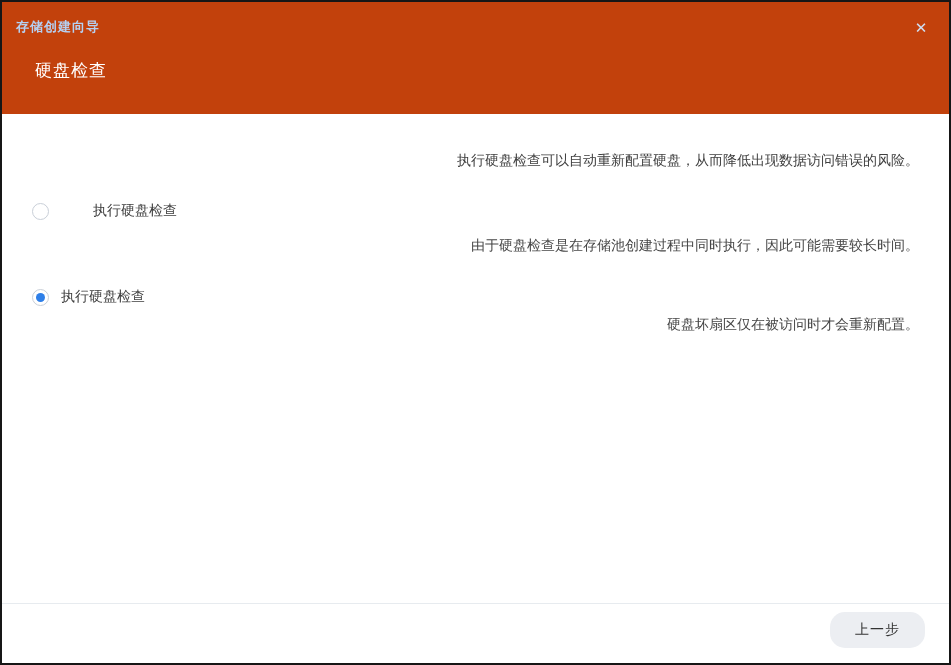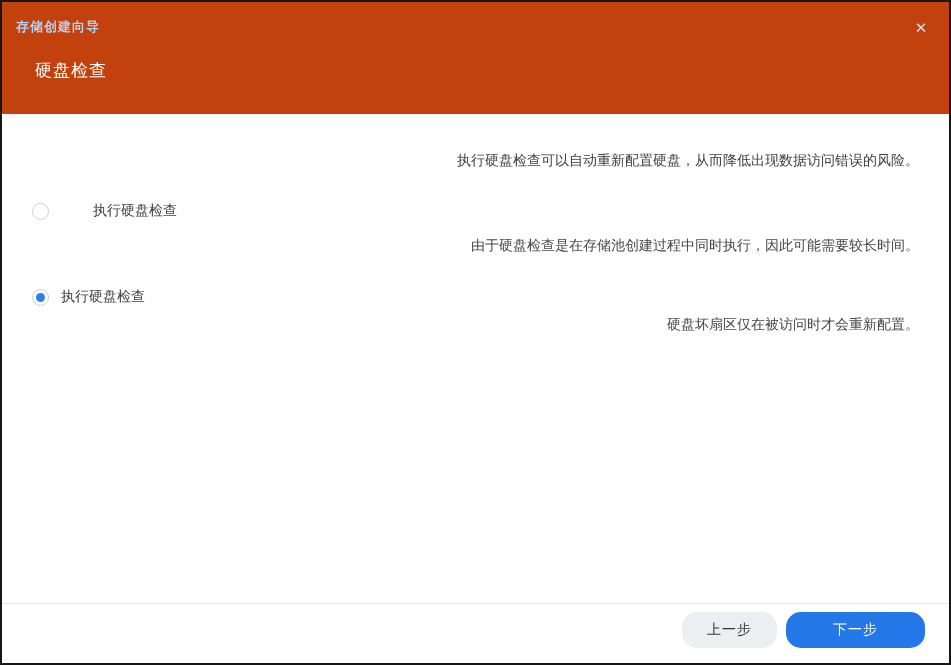--- a/index.html
+++ b/index.html
@@ -170,16 +170,15 @@
       <span class="radio selected"></span>
       <span class="option-label">执行硬盘检查</span>
     </div>
     <div class="option-desc second">硬盘坏扇区仅在被访问时才会重新配置。</div>
   </div>
 
   <div class="footer-divider"></div>
 
   <div class="footer">
     <button class="btn btn-back">上一步</button>
-    <button class="btn btn-next">下一步</button>
   </div>
 
 </div>
 
 </body></html>

